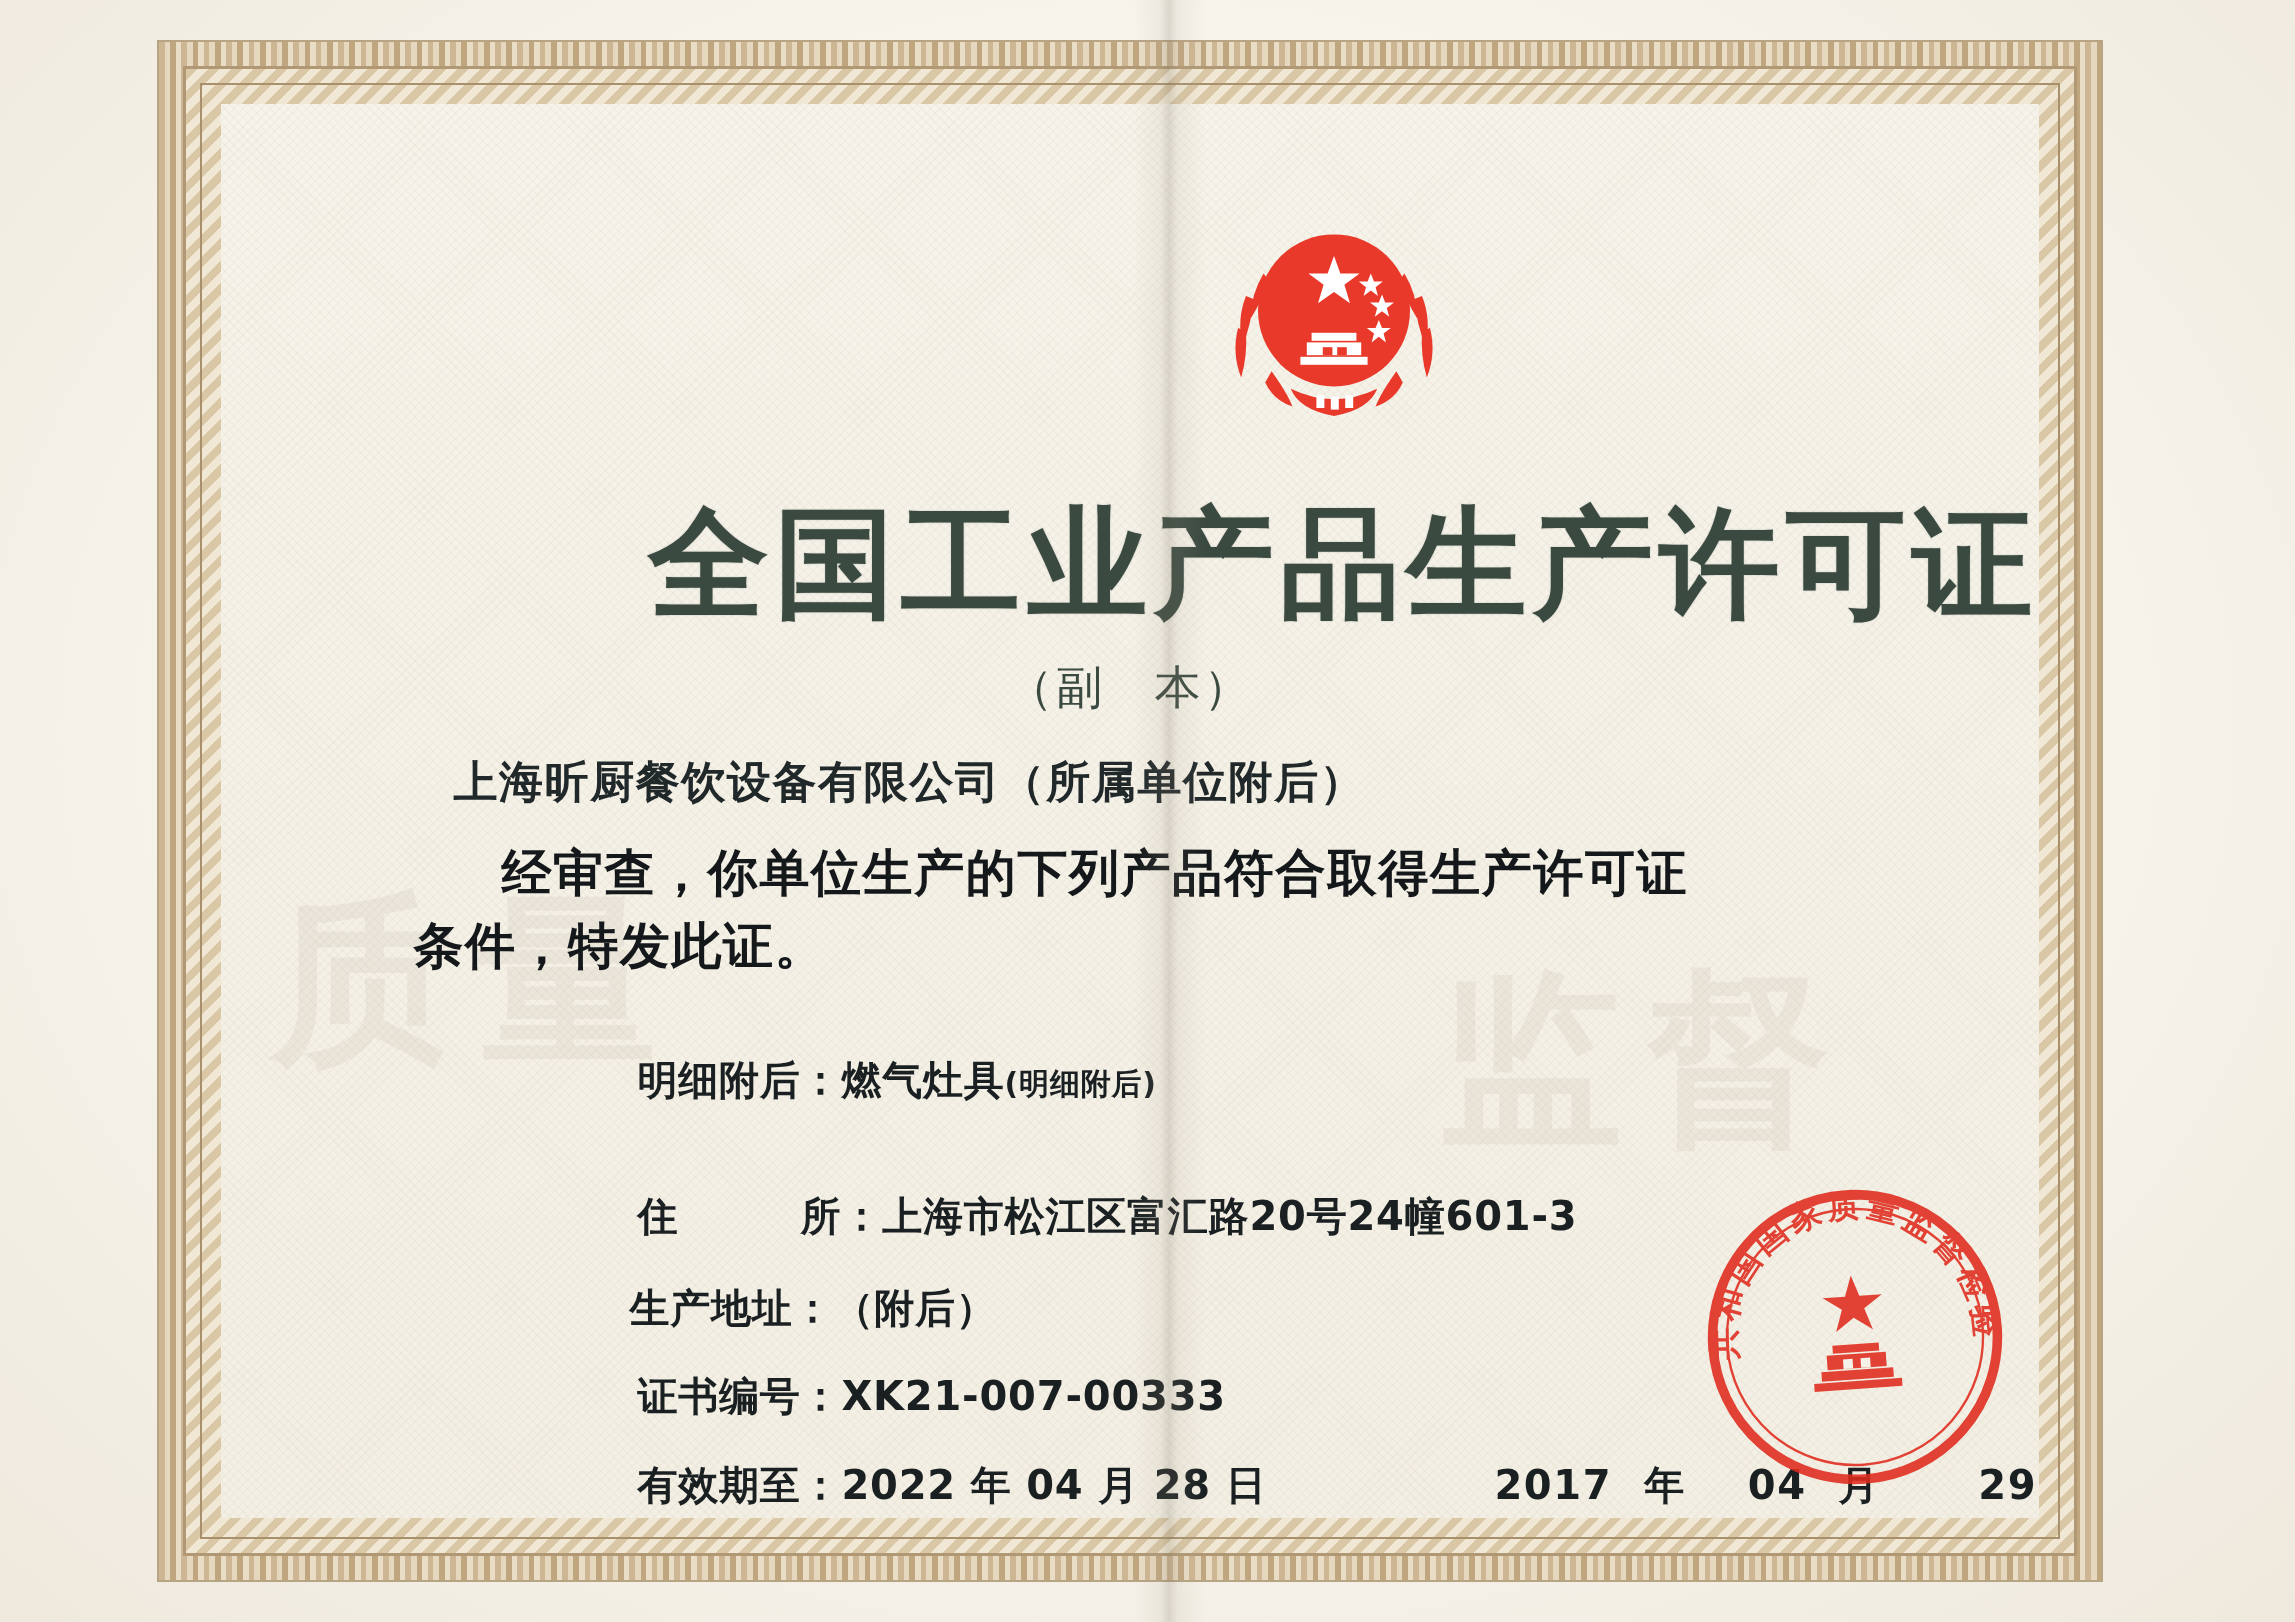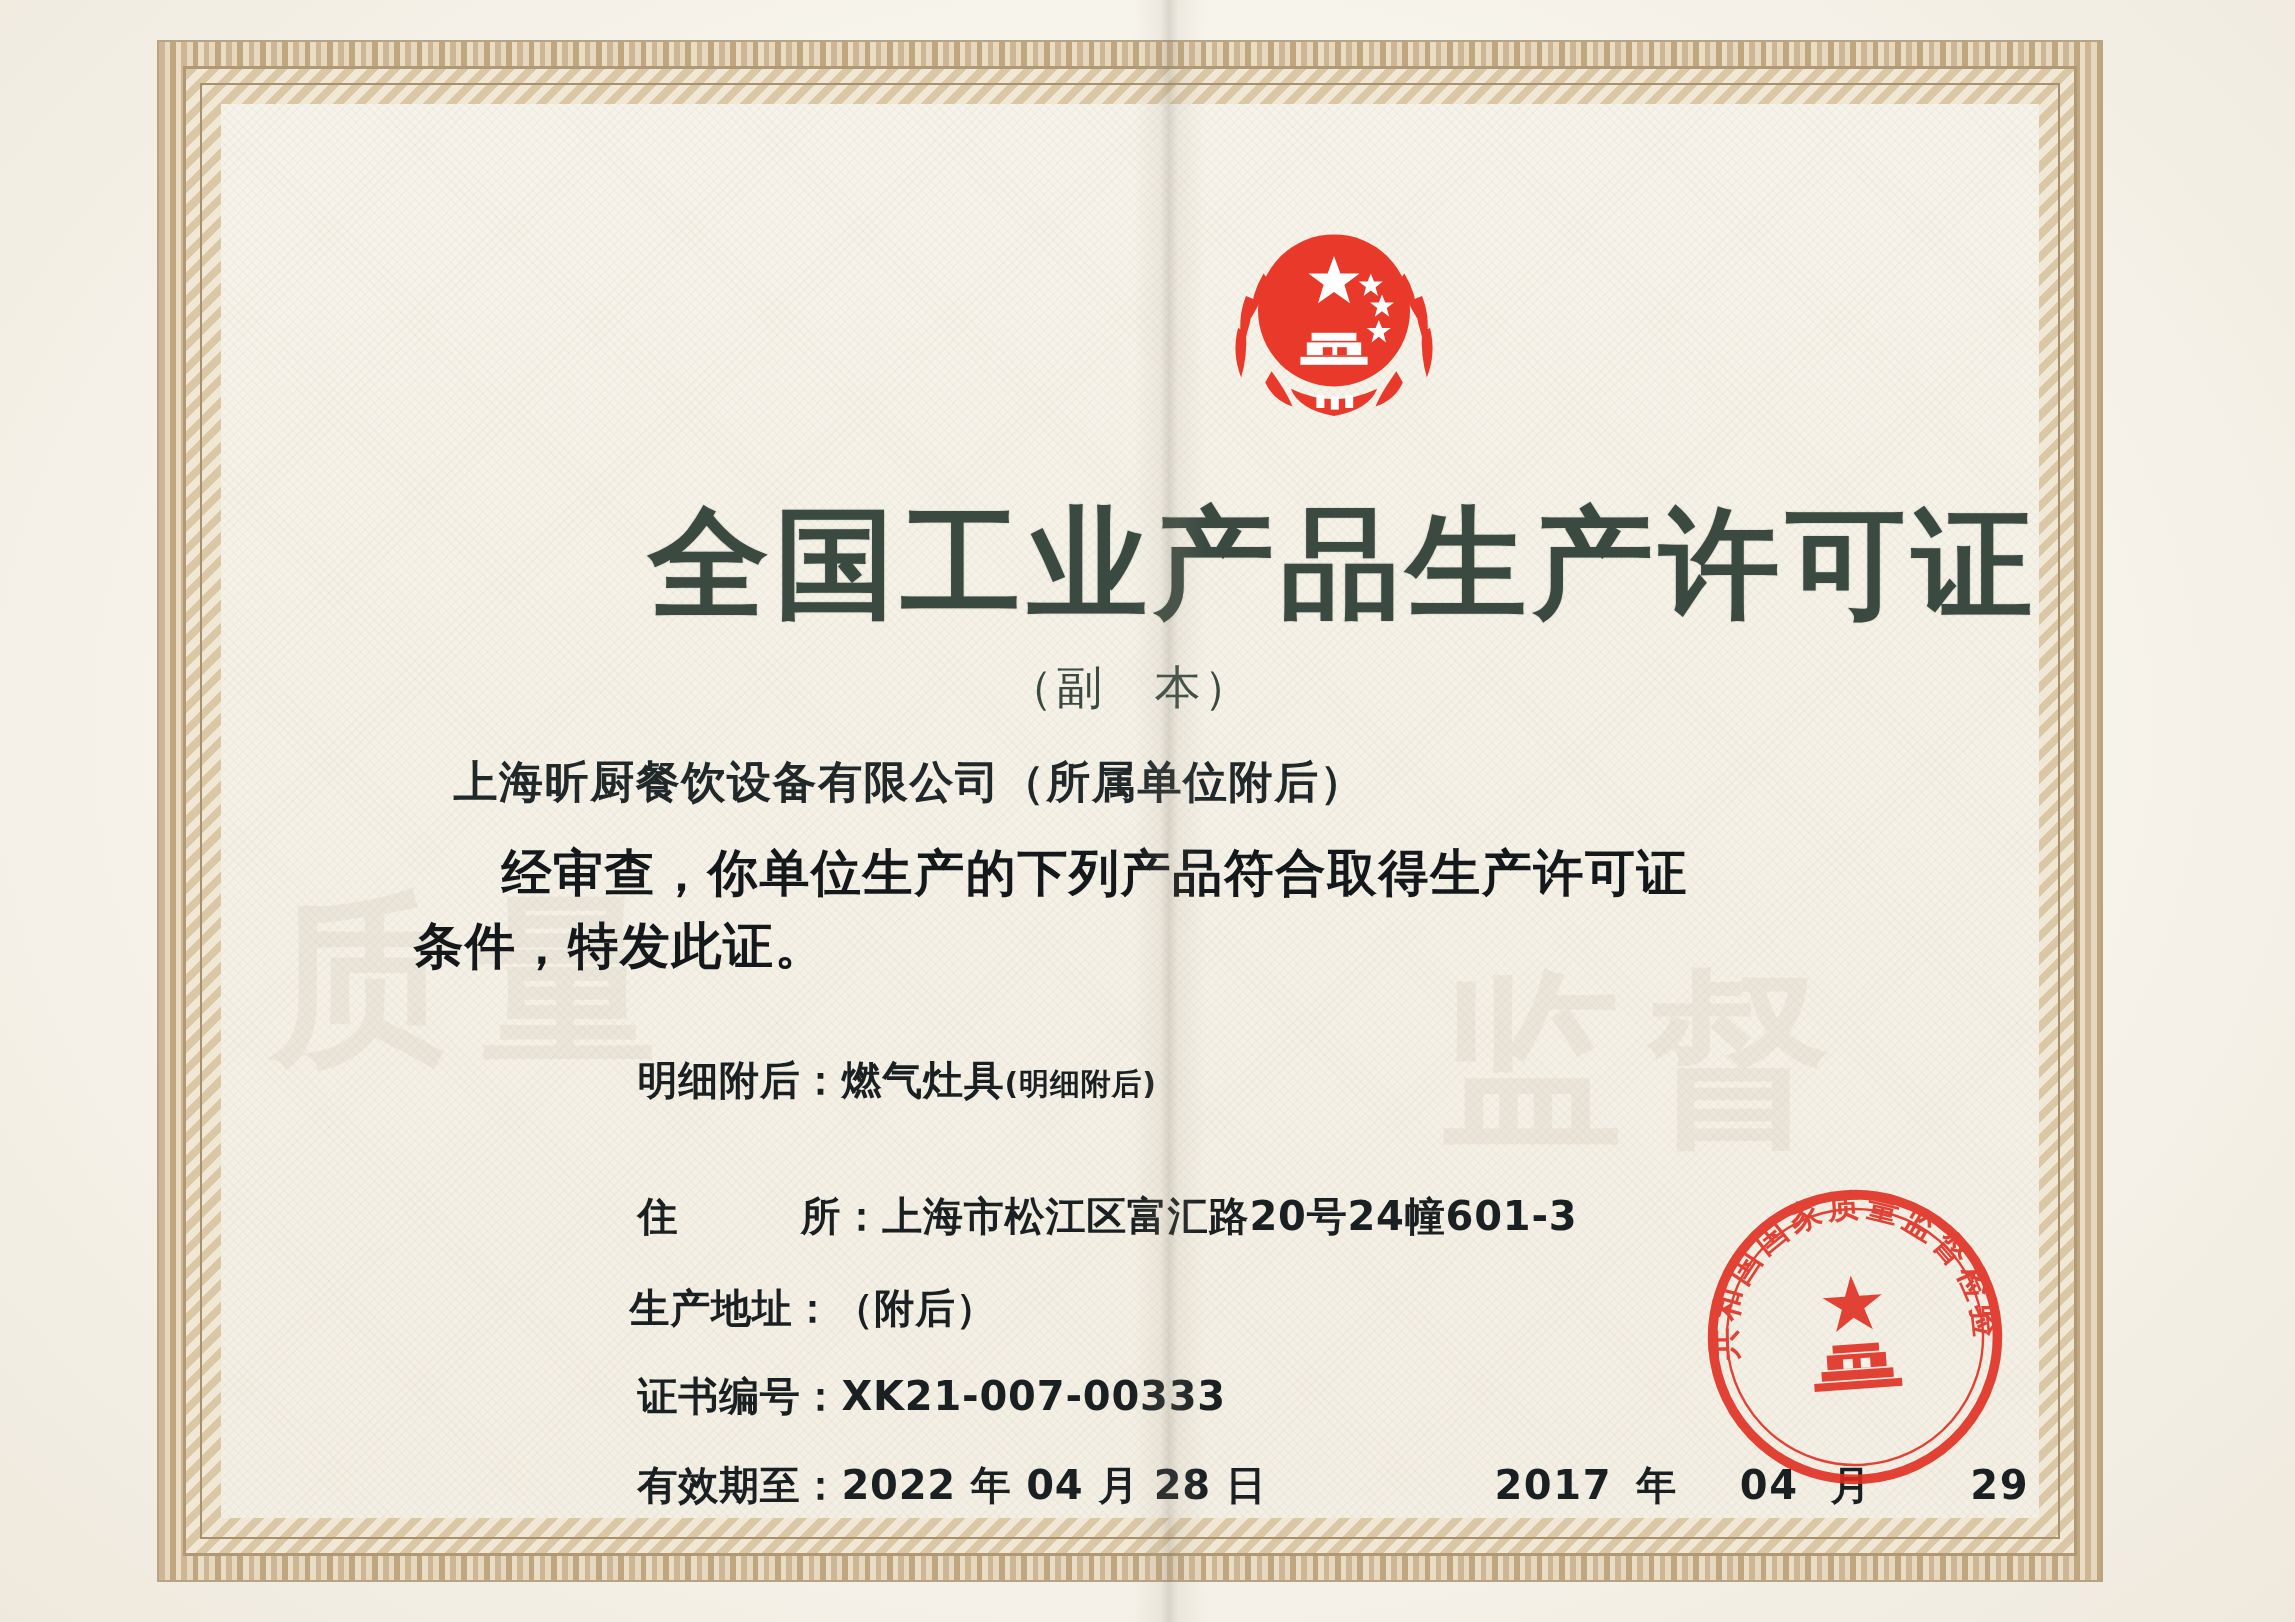--- a/index.html
+++ b/index.html
@@ -189,21 +189,21 @@
   .issue-date {
     position: absolute;
     left: 1273px;
     top: 1354px;
     font-size: 40px;
     color: #1a2022;
     font-weight: 600;
     letter-spacing: 1.6px;
     white-space: nowrap;
   }
-  .issue-date .y { margin-right: 24px; }
+  .issue-date .y { margin-right: 32px; }
   .issue-date .m { margin: 10px 32px 0 62px; }
   .issue-date .d { margin-left: 98px; }
 
   
   .seal {
     position: absolute;
     left: 1478px;
     top: 1077px;
     width: 312px;
     height: 312px;

